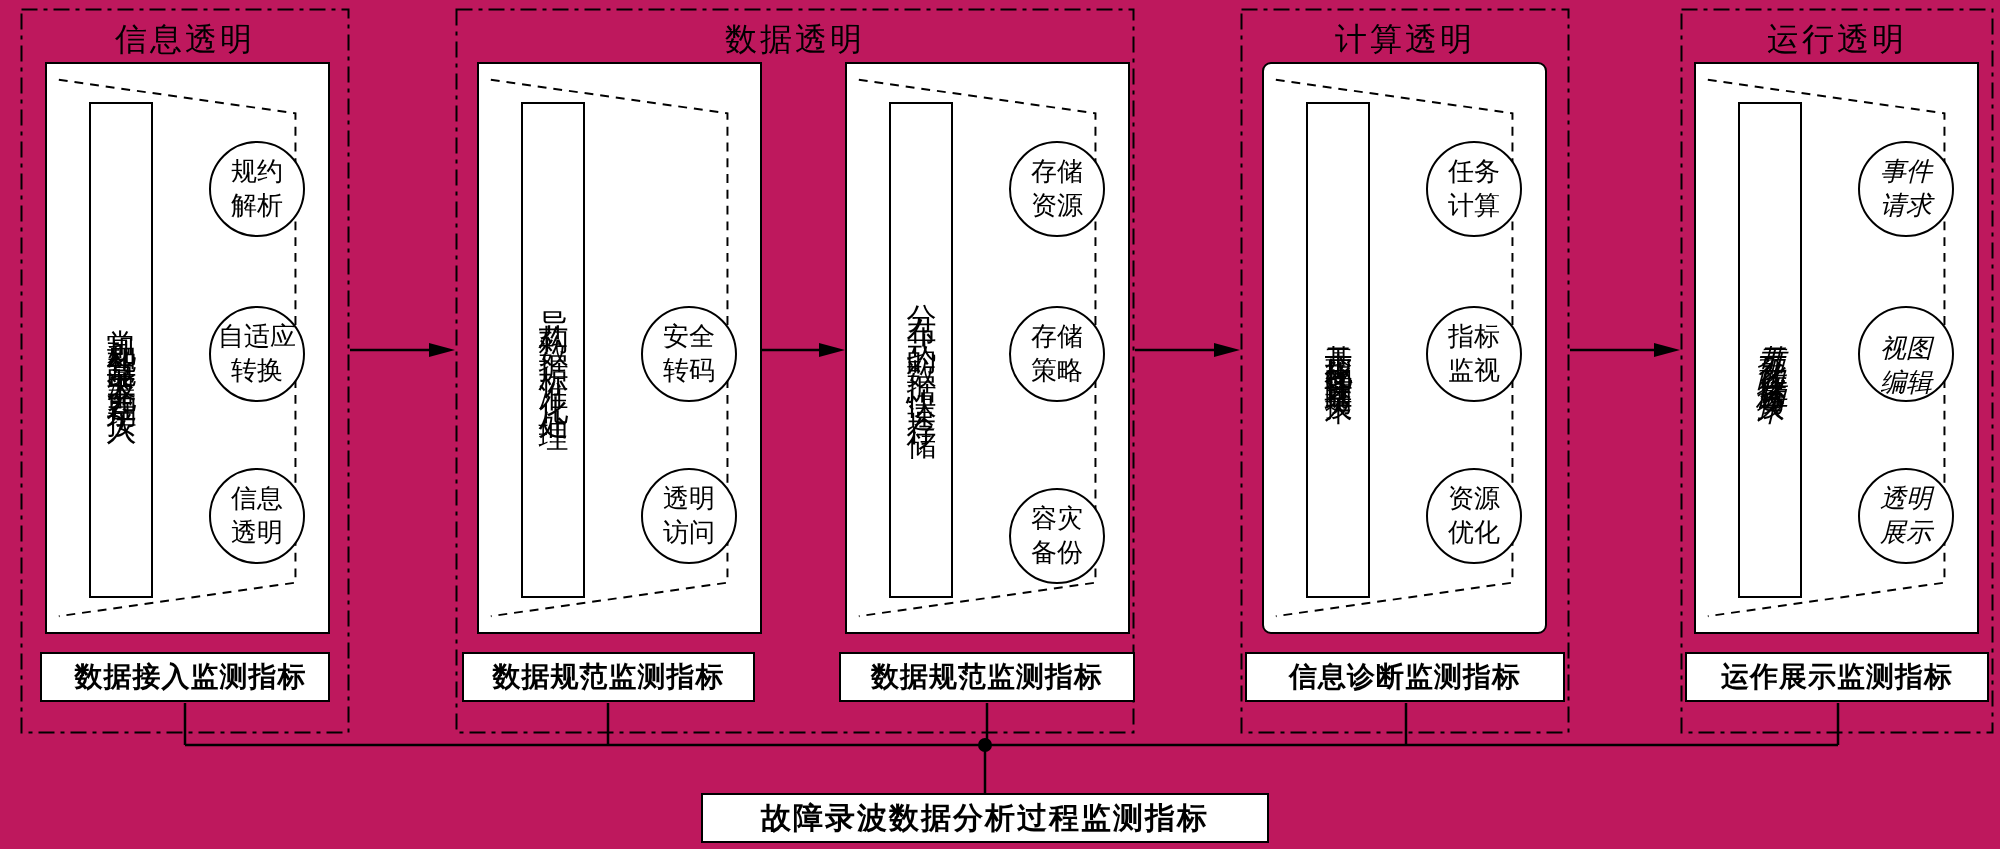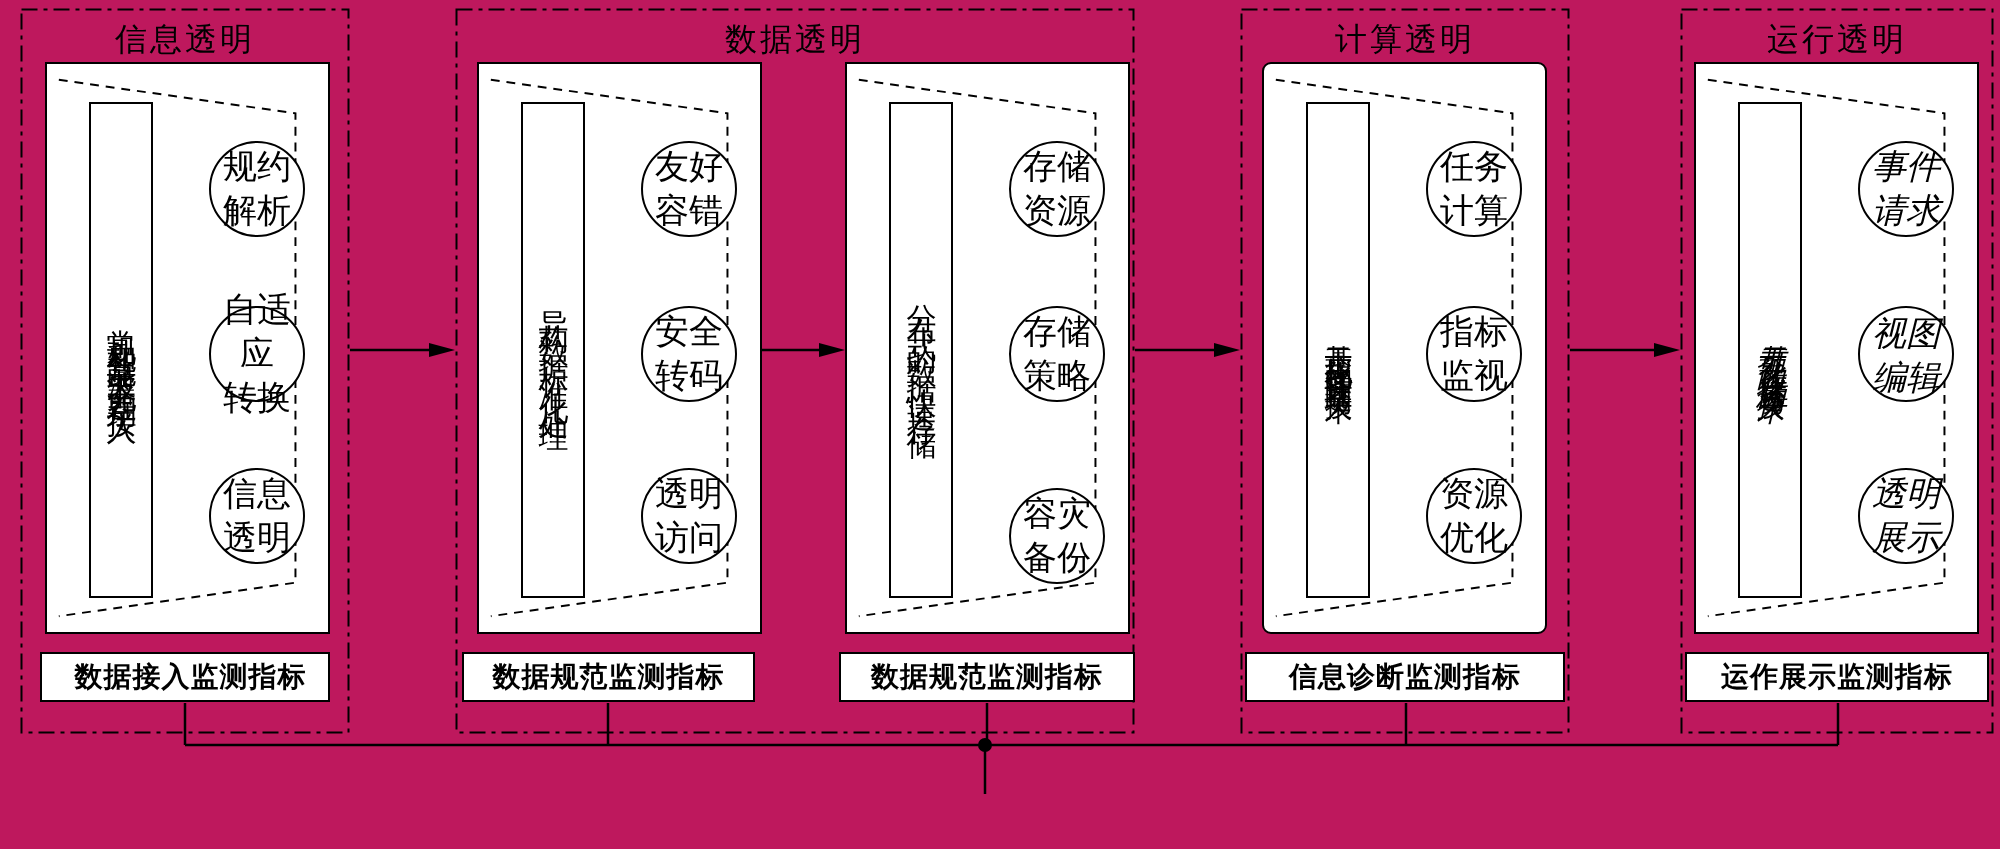--- a/index.html
+++ b/index.html
@@ -33,21 +33,21 @@
   .vt-med   { font-size:30px; letter-spacing:7px; }
   .vt-long  { font-size:28px; letter-spacing:4px; }
 
   .circle {
     position:absolute; left:162px; width:96px; height:96px;
     border:2px solid #000; border-radius:50%; background:#fff;
     display:flex; align-items:center; justify-content:center;
   }
   .circle-label {
     white-space:pre-line; text-align:center;
-    font-size:34px; line-height:1.3;
+    font-size:26px; line-height:1.3;
   }
 
   .label-box {
     position:absolute; top:644px; height:50px;
     border:2px solid #000; background:#fff;
     display:flex; align-items:center; justify-content:center;
     font-size:28px; font-weight:bold; letter-spacing:1px;
   }
 
   .bottom-box {
@@ -120,24 +120,20 @@
     </svg>
     <div class="section-title">数据透明</div>
 
     <div class="unit" style="left:22px;">
       <svg class="unit-svg" viewBox="0 0 285 572">
         <polyline points="12,14 252,48 252,524 12,558" fill="none" stroke="#000" stroke-width="2" stroke-dasharray="9 7"></polyline>
       </svg>
       <div class="vbox">
         <span class="vtext vt-short">异构数据标准化处理</span>
       </div>
-      <div class="circle" style="top:77px;">
-        <span class="circle-label">友好
-容错</span>
-      </div>
       <div class="circle" style="top:242px;">
         <span class="circle-label">安全
 转码</span>
       </div>
       <div class="circle" style="top:404px;">
         <span class="circle-label">透明
 访问</span>
       </div>
     </div>
 
@@ -219,14 +215,15 @@
       </div>
       <div class="circle" style="top:404px;">
         <span class="circle-label">透明
 展示</span>
       </div>
     </div>
 
     <div class="label-box" style="left:5px; width:304px;">运作展示监测指标</div>
   </div>
 
+  <div class="bottom-box">故障录波数据分析过程监测指标</div>
 
 </div>
 
 </body></html>

